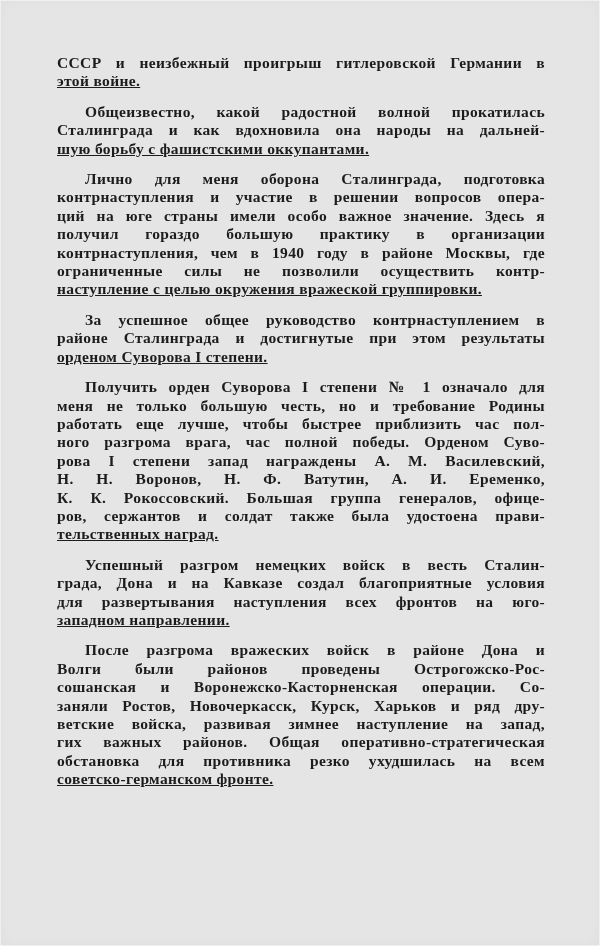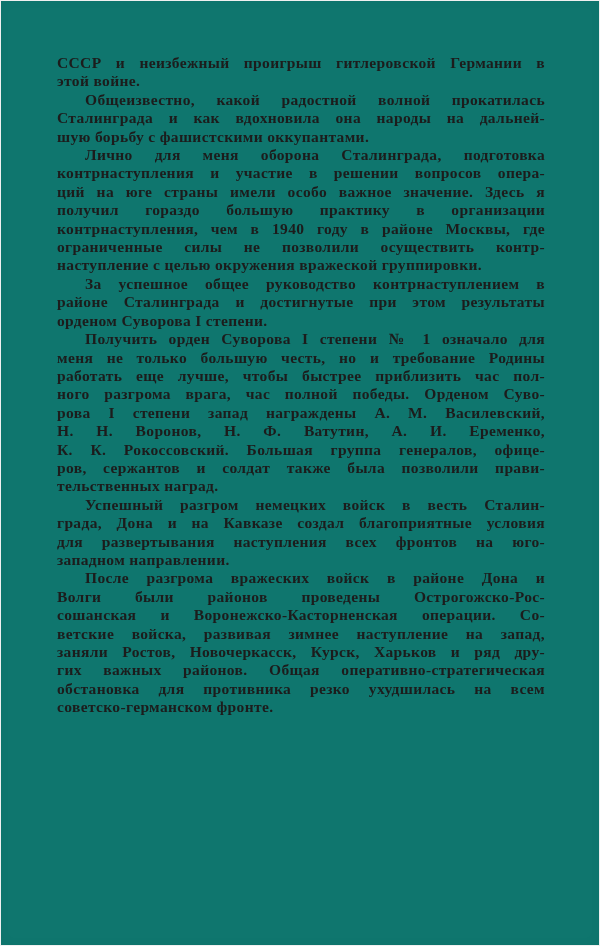--- a/index.html
+++ b/index.html
@@ -4,21 +4,21 @@
 <style>
   html, body {
     margin: 0;
     padding: 0;
     background: #ffffff;
   }
   .scan-page {
     position: relative;
     width: 600px;
     height: 946px;
-    background: #0f766e;
+    background: #e5e5e5;
     box-sizing: border-box;
     box-shadow: inset 0 0 0 1px #f0f0f0, inset 0 0 14px rgba(0,0,0,0.03);
     overflow: hidden;
   }
   .text-block {
     position: absolute;
     top: 54px;
     left: 57px;
     width: 488px;
     font-family: "Liberation Serif", "DejaVu Serif", serif;
@@ -30,23 +30,25 @@
     hyphens: none;
   }
   .para { margin: 0; padding: 0; }
   .line {
     text-align: justify;
     text-align-last: justify;
     min-height: 18.4px;
   }
   .line.last {
     text-align-last: left;
+    text-decoration: underline;
   }
   .line.indent {
     text-indent: 28px;
+    margin-top: 12px;
   }
 </style>
 </head>
 <body>
 
 <div class="scan-page">
   <div class="text-block" id="text-block" style="color: rgb(28, 28, 28);">
       <div class="para">
         <div class="line">СССР и неизбежный проигрыш гитлеровской Германии в</div>
         <div class="line last">этой войне.</div>
@@ -71,33 +73,33 @@
         <div class="line last">орденом Суворова I степени.</div>
       </div>
       <div class="para">
         <div class="line indent">Получить орден Суворова I степени № 1 означало для</div>
         <div class="line">меня не только большую честь, но и требование Родины</div>
         <div class="line">работать еще лучше, чтобы быстрее приблизить час пол-</div>
         <div class="line">ного разгрома врага, час полной победы. Орденом Суво-</div>
         <div class="line">рова I степени запад награждены А. М. Василевский,</div>
         <div class="line">Н. Н. Воронов, Н. Ф. Ватутин, А. И. Еременко,</div>
         <div class="line">К. К. Рокоссовский. Большая группа генералов, офице-</div>
-        <div class="line">ров, сержантов и солдат также была позволили прави-</div>
+        <div class="line">ров, сержантов и солдат также была удостоена прави-</div>
         <div class="line last">тельственных наград.</div>
       </div>
       <div class="para">
         <div class="line indent">Успешный разгром немецких войск в весть Сталин-</div>
         <div class="line">града, Дона и на Кавказе создал благоприятные условия</div>
         <div class="line">для развертывания наступления всех фронтов на юго-</div>
         <div class="line last">западном направлении.</div>
       </div>
       <div class="para">
         <div class="line indent">После разгрома вражеских войск в районе Дона и</div>
         <div class="line">Волги были районов проведены Острогожско-Рос-</div>
         <div class="line">сошанская и Воронежско-Касторненская операции. Со-</div>
+        <div class="line">заняли Ростов, Новочеркасск, Курск, Харьков и ряд дру-</div>
         <div class="line">ветские войска, развивая зимнее наступление на запад,</div>
-        <div class="line">заняли Ростов, Новочеркасск, Курск, Харьков и ряд дру-</div>
         <div class="line">гих важных районов. Общая оперативно-стратегическая</div>
         <div class="line">обстановка для противника резко ухудшилась на всем</div>
         <div class="line last">советско-германском фронте.</div>
       </div>
     </div>
 </div>
 
 </body></html>

